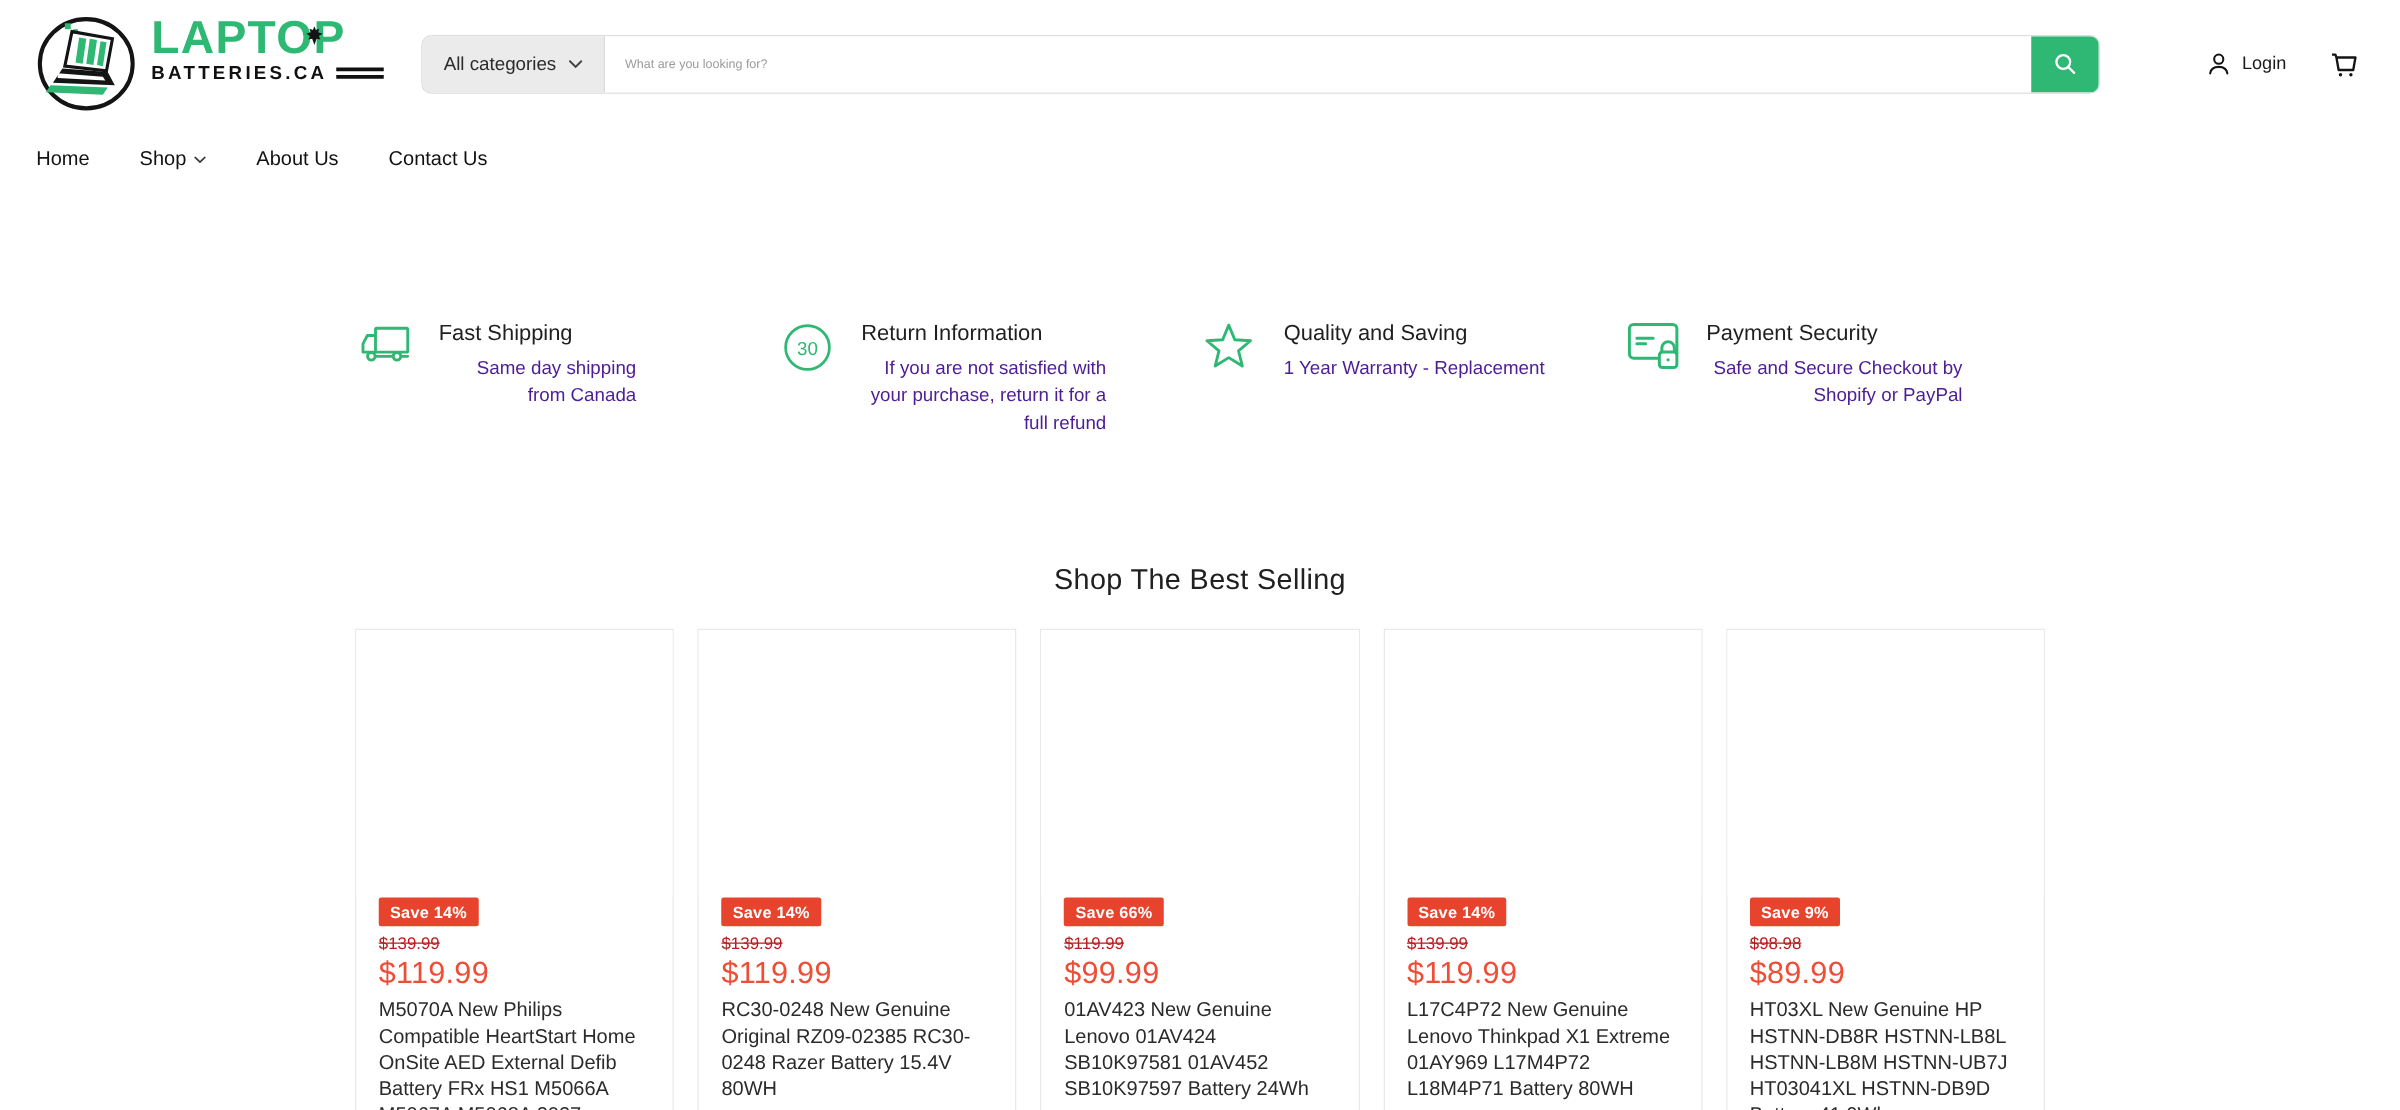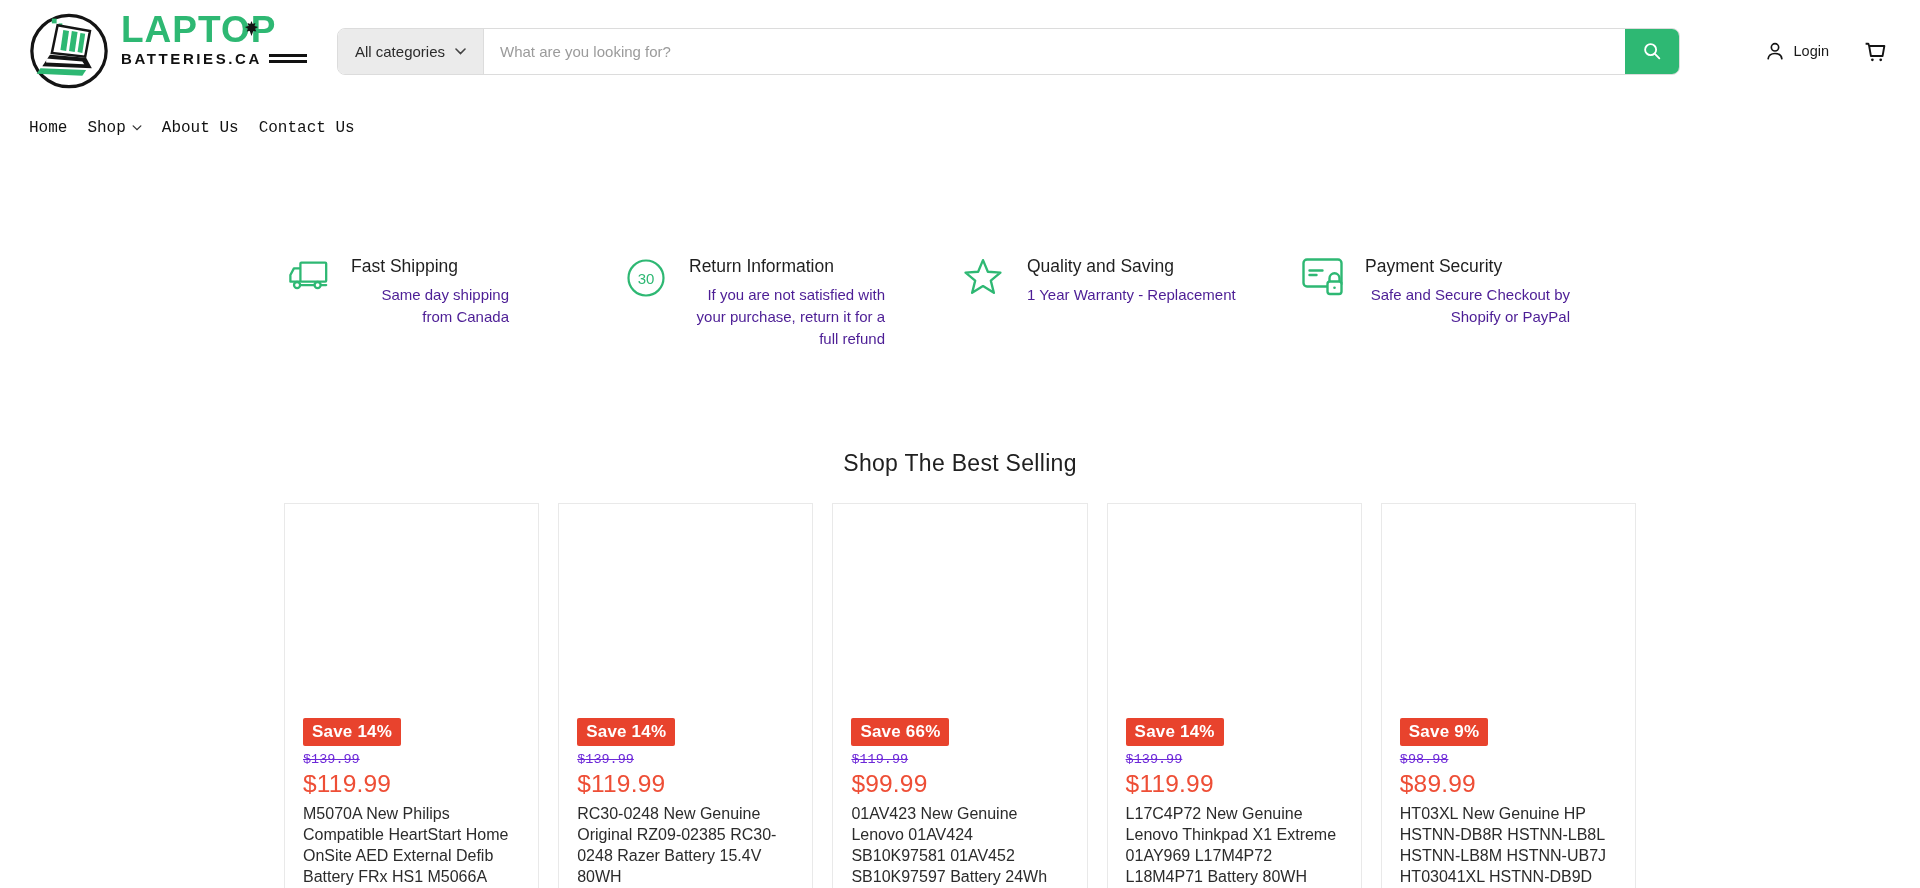--- a/index.html
+++ b/index.html
@@ -14,55 +14,55 @@
   .leaf-overlay { position:absolute; left:123px; top:10px; }
   .logo-sub { display:flex; align-items:center; gap:7px; margin-top:3px; }
   .logo-sub-text { font-size:15px; font-weight:700; letter-spacing:2.6px; color:#111; }
   .logo-lines { width:38px; height:9px; border-top:3px solid #111; border-bottom:3px solid #111; }
 
   .searchbar { flex:1; display:flex; height:47px; margin:0 84px 0 30px; border:1px solid #dcdcdc;
                border-radius:8px; overflow:hidden; background:#fff; }
   .cat-btn { display:flex; align-items:center; gap:10px; padding:0 17px; background:#ebebeb;
              border:none; border-right:1px solid #dcdcdc; font-size:15px; color:#2b2b2b; cursor:pointer;
              font-family:inherit; }
-  .search-input { flex:1; border:none; outline:none; padding:0 16px; font-size:15px; color:#333;
+  .search-input { flex:1; border:none; outline:none; padding:0 16px; font-size:10px; color:#333;
                   font-family:inherit; }
   .search-input::placeholder { color:#9b9b9b; }
   .search-btn { width:54px; background:var(--green); border:none; display:flex; align-items:center;
                 justify-content:center; cursor:pointer; }
 
   .account { display:flex; align-items:center; gap:8px; cursor:pointer; }
   .account-label { font-size:14.5px; color:#1a1a1a; }
   .cart-btn { margin-left:34px; cursor:pointer; display:flex; align-items:center; }
 
   
-  .nav { display:flex; align-items:center; gap:20px; height:52px; padding-left:29px;font-family:Liberation Mono, monospace; }
+  .nav { display:flex; align-items:center; gap:40px; height:52px; padding-left:29px; }
   .nav-item { display:flex; align-items:center; gap:6px; font-size:16px; color:#121212; cursor:pointer; }
 
   
   .features { width:1352px; margin:102px auto 0; display:grid; grid-template-columns:repeat(4,1fr); }
   .feature { display:flex; gap:19px; padding-left:4px; }
   .f-icon { width:44px; flex:0 0 44px; color:var(--green); padding-top:2px; }
   .f-title { font-size:17.5px; color:#1f1f1f; margin-bottom:7px; }
   .f-sub { font-size:15px; line-height:22px; color:#4c1d95;text-align:right; }
   .feature:nth-child(1) .f-sub { max-width:158px; }
   .feature:nth-child(2) .f-sub { max-width:196px; }
   .feature:nth-child(4) .f-sub { max-width:205px; }
 
   
   .section-heading { margin-top:100px; text-align:center; font-size:23px; font-weight:500;
                      letter-spacing:.3px; color:#202020; }
   .products { width:1352px; margin:26px auto 0; display:grid; grid-template-columns:repeat(5,1fr);
               gap:19px; }
   .card { border:1px solid #e9e9e9; background:#fff; height:430px; cursor:pointer; }
   .card-img { height:214px; background:#fff; }
   .card-body { padding:0 18px; }
-  .badge { display:inline-block; background:var(--badge); color:#fff; font-size:17px; font-weight:700;
+  .badge { display:inline-block; background:var(--badge); color:#fff; font-size:13px; font-weight:700;
            padding:4px 9px; border-radius:2px; letter-spacing:.2px; }
-  .price-was { margin-top:6px; font-size:13.5px; color:#6d28d9; text-decoration:line-through;font-family:Liberation Mono, monospace; }
+  .price-was { margin-top:6px; font-size:13.5px; color:#b91c1c; text-decoration:line-through; }
   .price-now { margin-top:3px; font-size:24.5px; color:var(--price); letter-spacing:.2px; }
   .p-title { margin-top:5px; font-size:16px; line-height:21px; color:#2b2b2b; }
   .p-vendor { margin-top:5px; font-size:13px; color:#6b6b6b; }
 
   svg { display:block; }
 </style>
 </head>
 <body>
 
 <div class="header-top">

